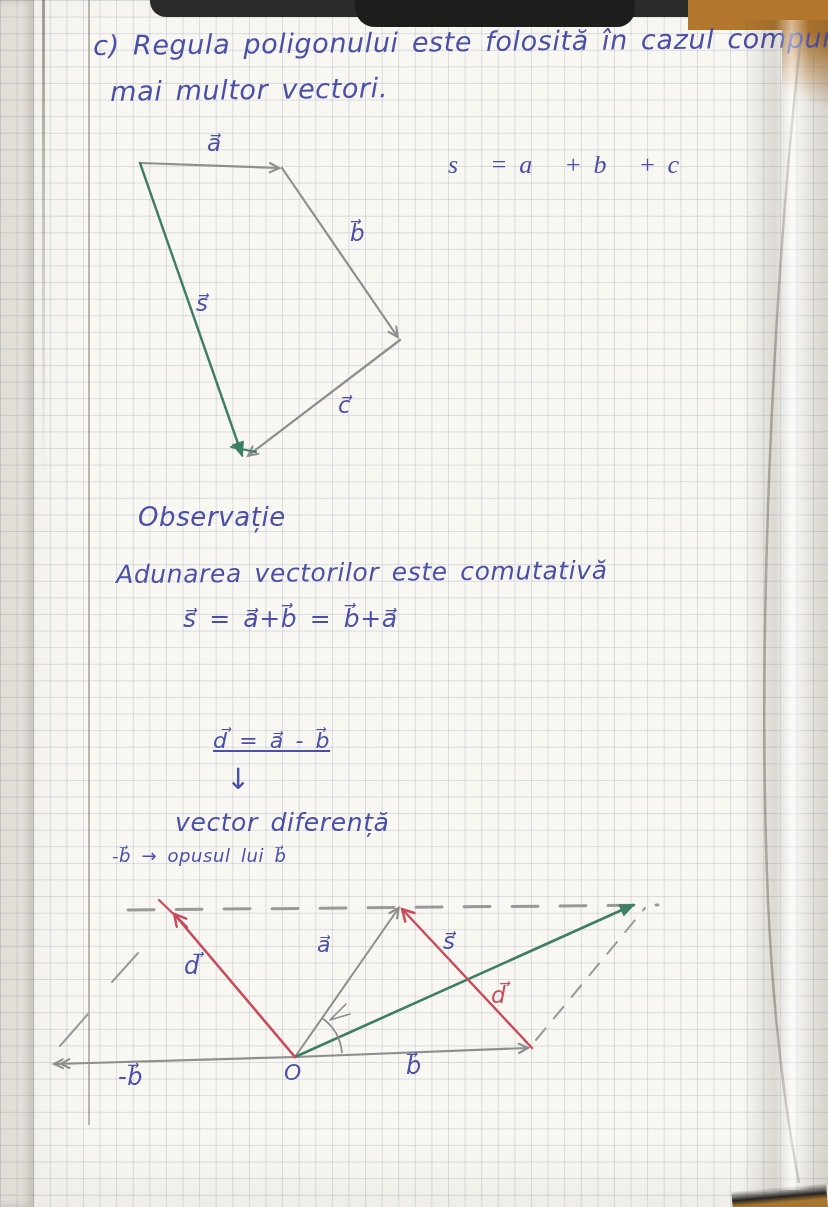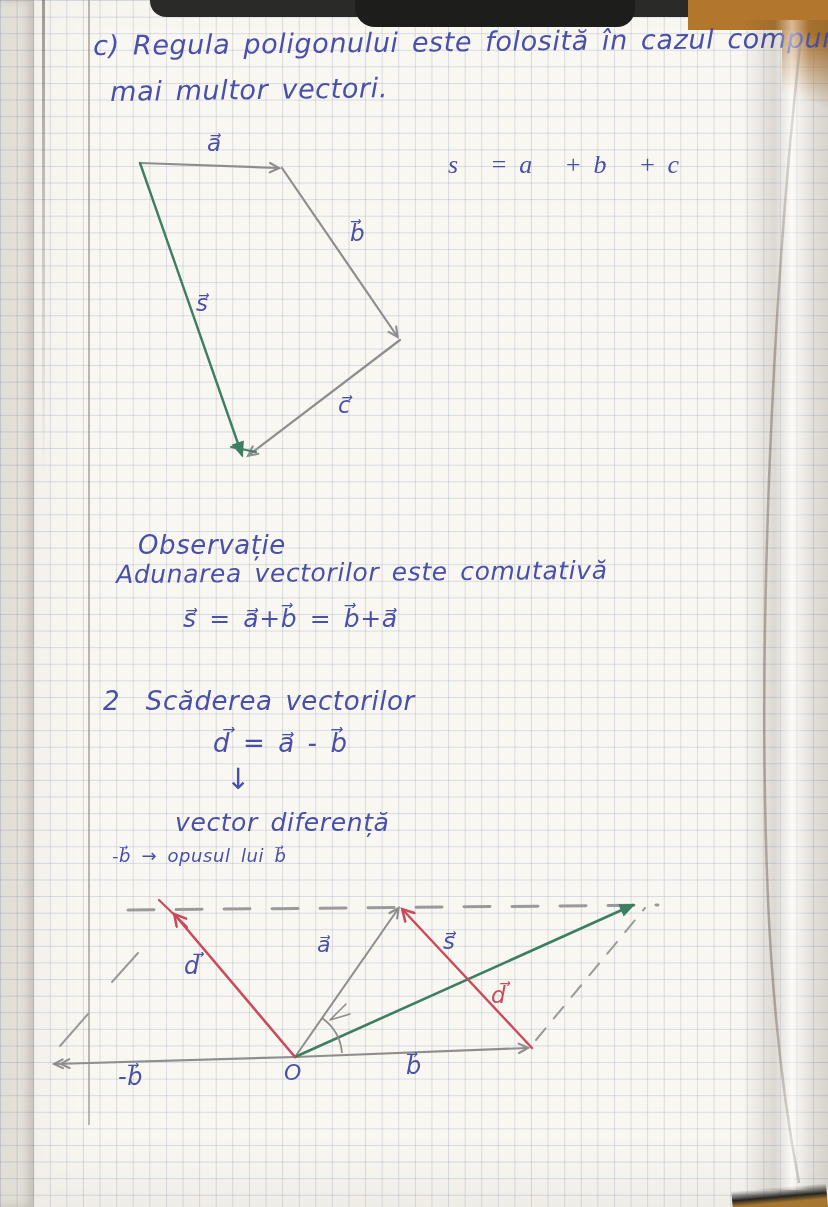--- a/index.html
+++ b/index.html
@@ -118,26 +118,25 @@
     <path d="M342,1053 A48,48 0 0 0 322,1018" fill="none" stroke="#8e8e8e" stroke-width="1.8"></path>
     <path d="M330,1020 L346,1004 M330,1020 L350,1014" fill="none" stroke="#8e8e8e" stroke-width="1.6" stroke-linecap="round"></path>
 
     <path d="M800,45 C772,300 757,640 768,900 C774,1035 787,1120 799,1183" fill="none" stroke="rgba(110,95,80,0.45)" stroke-width="2.5"></path>
   </svg>
 
   <span class="hw" style="left:93px;top:30px;font-size:27px;transform:rotate(-0.6deg);">c) Regula poligonului este folosită în cazul compunerii</span>
   <span class="hw" style="left:110px;top:76px;font-size:27px;transform:rotate(-0.8deg);">mai multor vectori.</span>
   <span class="hw" style="left:448px;top:150px;font-size:26px;font-family:Liberation Serif, serif;">s⃗ = a⃗ + b⃗ + c⃗</span>
 
-  <span class="hw" style="left:138px;top:530px;font-size:26px;">Observație</span>
+  <span class="hw" style="left:138px;top:502px;font-size:26px;">Observație</span>
   <span class="hw" style="left:116px;top:560px;font-size:25px;transform:rotate(-0.5deg);">Adunarea vectorilor este comutativă</span>
   <span class="hw" style="left:183px;top:604px;font-size:25px;text-align:right;">s⃗ = a⃗+b⃗ = b⃗+a⃗</span>
 
-  <span class="hw" style="left:103px;top:686px;font-size:26px;">2  Scăderea vectorilor</span>
-  <span class="hw" style="left:213px;top:728px;font-size:26px;">d⃗ = a⃗ - b⃗</span>
+  <span class="hw" style="left:213px;top:728px;font-size:22px;text-decoration:underline;">d⃗ = a⃗ - b⃗</span>
   <span class="hw" style="left:226px;top:762px;font-size:29px;">↓</span>
   <span class="hw" style="left:175px;top:808px;font-size:25px;">vector diferență</span>
   <span class="hw" style="left:112px;top:845px;font-size:18px;">-b⃗ → opusul lui b⃗</span>
 
   <span class="hw" style="left:207px;top:130px;font-size:23px;">a⃗</span>
   <span class="hw" style="left:350px;top:220px;font-size:23px;">b⃗</span>
   <span class="hw" style="left:196px;top:290px;font-size:23px;">s⃗</span>
   <span class="hw" style="left:338px;top:392px;font-size:23px;">c⃗</span>
 
   <span class="hw" style="left:184px;top:952px;font-size:24px;">d⃗</span>

